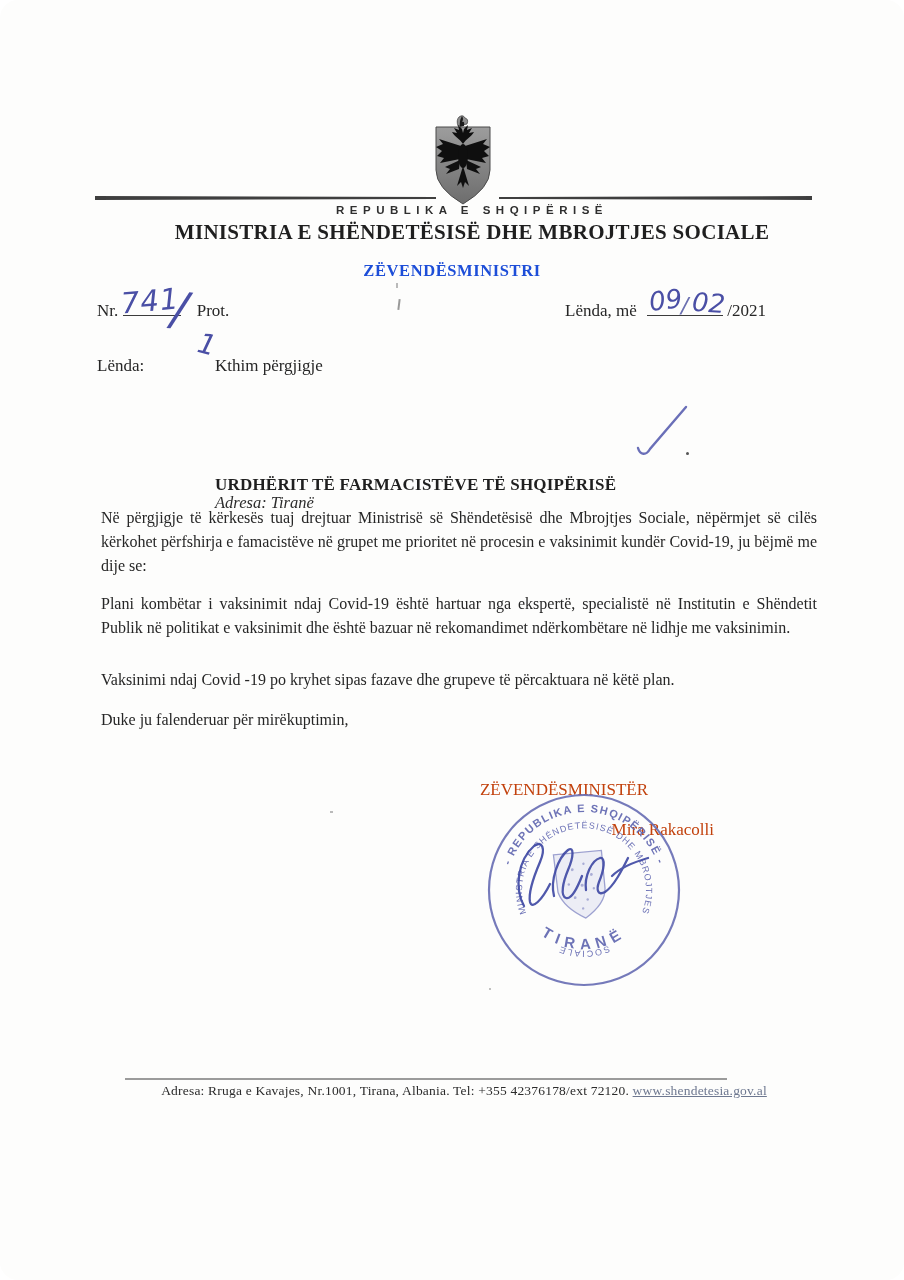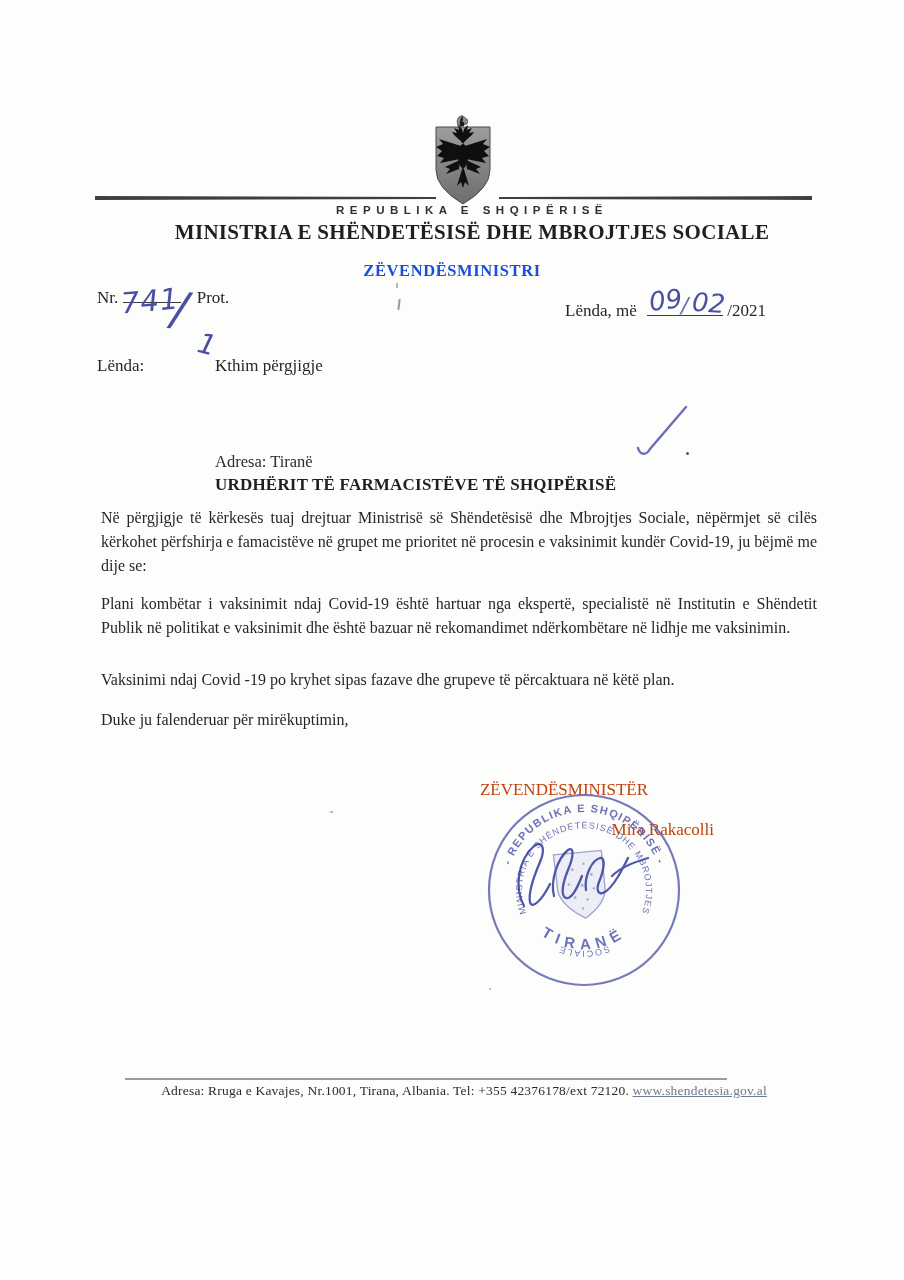--- a/index.html
+++ b/index.html
@@ -46,21 +46,21 @@
   .pen-day{left:649px;top:285px;font-size:26px;transform:rotate(-7deg);}
   .pen-sep{left:681px;top:293px;font-size:22px;color:#6a6fb0;}
   .pen-month{left:692px;top:288px;font-size:26px;transform:rotate(4deg);}
   
   .para{
     left:101px;width:716px;
     font-size:16px;line-height:24px;
     text-align:justify;color:#262626;
   }
   .bold{font-weight:bold;}
-  .italic{}
+  .italic{font-style:italic;margin-top:41px;}
   
   .sigblock{left:414px;width:300px;text-align:center;font-weight:normal;font-size:17px;color:#c2410c;}
   
   .footer-rule{left:125px;top:1078px;width:602px;height:1.5px;background:#9b9b9b;}
   .footer-text{
     left:12px;top:1083px;width:904px;text-align:center;
     font-size:13.5px;color:#2b2b2b;letter-spacing:.2px;
   }
   .footer-link{color:#6e7890;text-decoration:underline;cursor:pointer;}
   
@@ -94,21 +94,21 @@
       <path d="M 32 30 C 36 24 40 23 43 18 L 38 19 L 41 14 L 36 16 L 37 11 L 33 15 L 32 19 Z"></path>
       <ellipse cx="32" cy="42" rx="5" ry="12"></ellipse>
       <path d="M 32 52 L 26 72 L 30 68 L 32 74 L 34 68 L 38 72 Z"></path>
     </g>
   </svg>
 
   <div class="abs republic">REPUBLIKA E SHQIPËRISË</div>
   <div class="abs ministry">MINISTRIA E SHËNDETËSISË DHE MBROJTJES SOCIALE</div>
   <div class="abs office">ZËVENDËSMINISTRI</div>
 
-  <div class="abs meta-line" style="left:97px;top:288px;">
+  <div class="abs meta-line" style="left:97px;top:301px;">
     <span>Nr.</span>
     <span class="blank" style="width:58px;"></span>
     <span style="margin-left:12px;">Prot.</span>
   </div>
   <span class="abs pen pen-741">741</span>
   <span class="abs pen pen-slash">/</span>
   <span class="abs pen pen-one">1</span>
 
   <div class="abs meta-line" style="left:565px;top:301px;">
     <span>Lënda, më</span>

